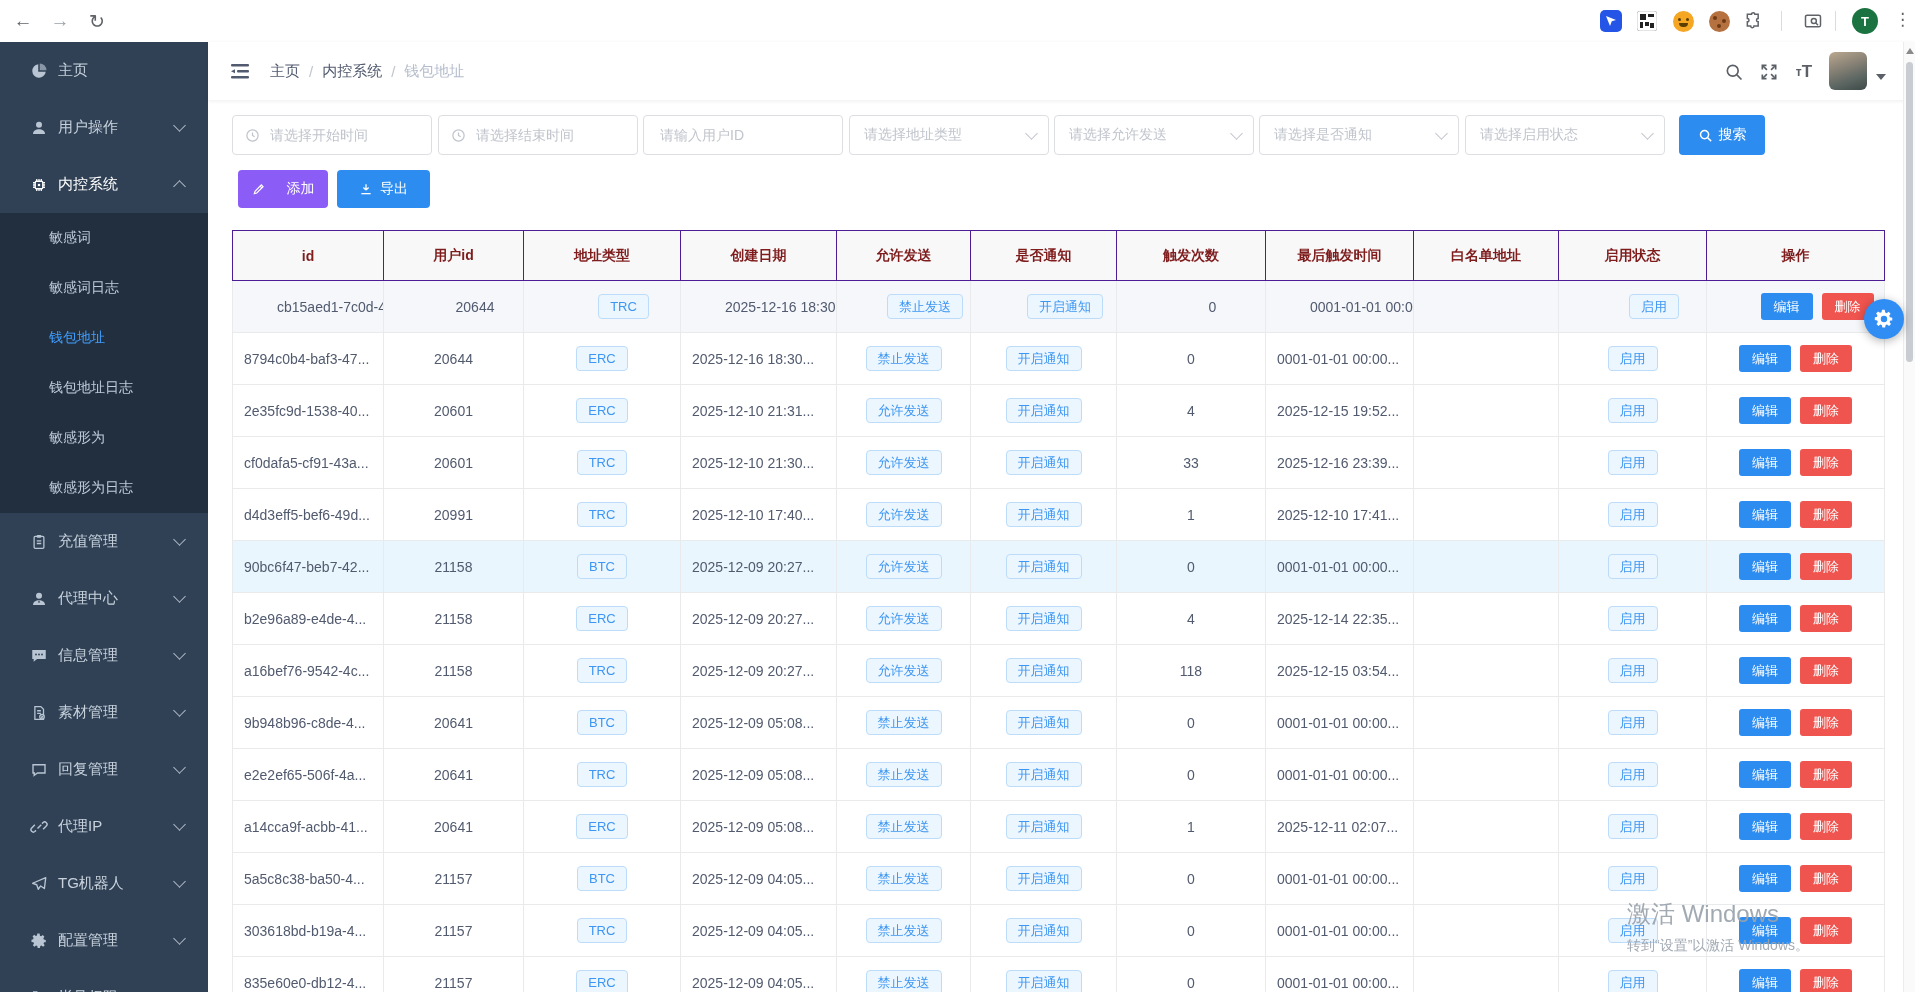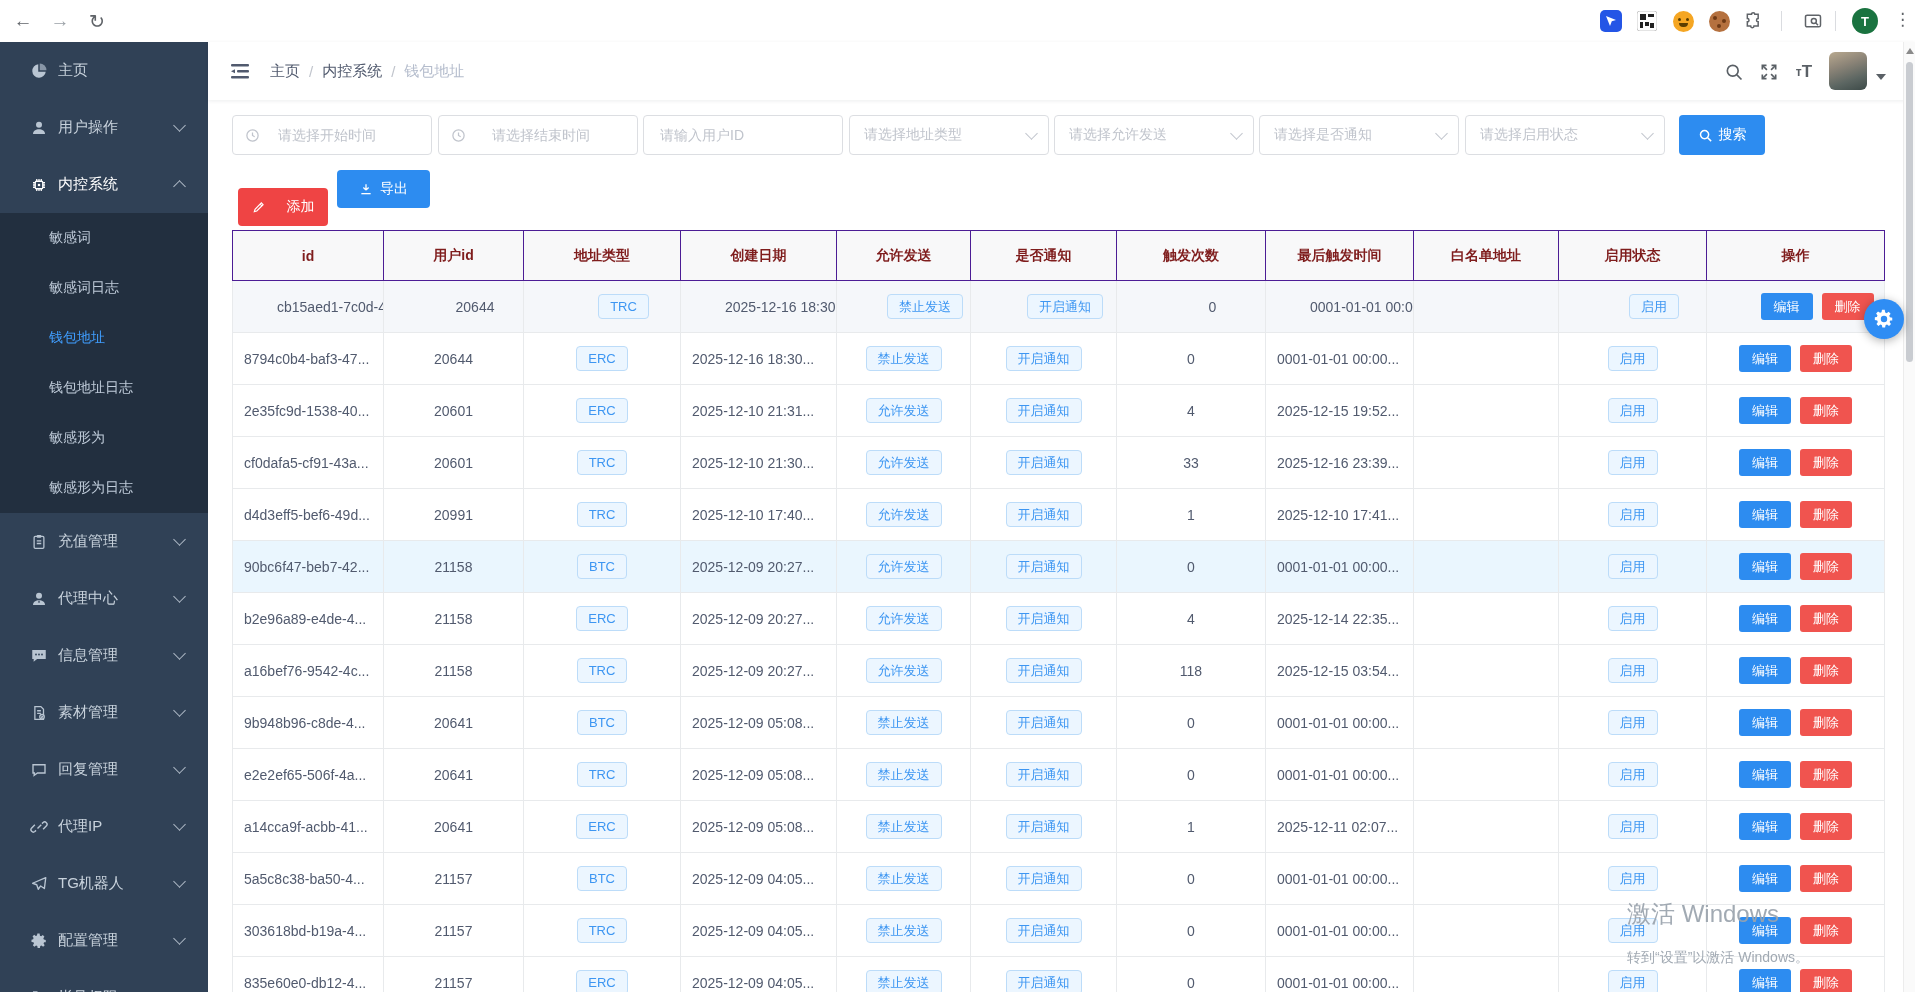--- a/index.html
+++ b/index.html
@@ -41,30 +41,30 @@
   .crumb-link{color:#515a6e;cursor:pointer;}
   .crumb-cur{color:#b4bccc;}
   .hd-ic{position:absolute;top:19px;width:22px;height:22px;color:#5a6066;display:flex;align-items:center;justify-content:center;cursor:pointer;}
   .avatar{position:absolute;left:1621px;top:10px;width:38px;height:38px;border-radius:6px;cursor:pointer;
           background:linear-gradient(160deg,#b9a98f 0%,#8d8578 35%,#5c6662 70%,#3d4a48 100%);}
   .caret{position:absolute;left:1668px;top:32px;width:0;height:0;border-left:5px solid transparent;border-right:5px solid transparent;
          border-top:6px solid #5a6066;cursor:pointer;}
   
   .f-box{position:absolute;top:115px;height:38px;width:198px;border:1px solid #dcdee2;border-radius:4px;background:#fff;
          display:flex;align-items:center;font-size:14px;color:#c0c4cc;}
-  .f-box input{border:none;outline:none;background:transparent;font:inherit;color:#515a6e;width:140px;margin-left:8px;}
+  .f-box input{border:none;outline:none;background:transparent;font:inherit;color:#515a6e;width:140px;}
   .f-box input::placeholder{color:#c0c4cc;}
   .f-clock{margin:0 8px 0 12px;display:flex;color:#c0c4cc;}
   .f-text{margin-left:14px;}
   .f-chev{position:absolute;right:12px;width:8px;height:8px;border-right:1.4px solid #c0c4cc;border-bottom:1.4px solid #c0c4cc;
           transform:rotate(45deg);top:13px;}
   .btn{border:none;border-radius:4px;color:#fff;font-size:14px;display:flex;align-items:center;justify-content:center;
        cursor:pointer;font-family:inherit;}
   #search-btn{position:absolute;left:1679px;top:115px;width:86px;height:40px;background:#2d8cf0;gap:6px;}
-  #add-btn{position:absolute;left:238px;top:170px;width:90px;height:38px;background:#ef4444;gap:21px;margin-top:18px;}
+  #add-btn{position:absolute;left:238px;top:170px;width:90px;height:38px;background:#8b5cf6;gap:21px;}
   #export-btn{position:absolute;left:337px;top:170px;width:93px;height:38px;background:#2d8cf0;gap:7px;}
   
   .tblwrap{position:absolute;left:232px;top:230px;width:1652px;}
   table{border-collapse:collapse;table-layout:fixed;width:1652px;font-size:14px;}
   th{height:47px;background:#f8f8f9;color:#7f1d1d;font-weight:bold;border:1px solid #4c1d95;}
   td{height:49px;border:1px solid #e8eaec;color:#515a6e;text-align:center;overflow:hidden;white-space:nowrap;}
   td.l{text-align:left;padding-left:11px;}
   tr.r0 td{background:#f5f7fa;padding-left:44px;}
   tr.hl td{background:#eaf6fe;}
   .tag{display:inline-block;background:#ecf6ff;border:1px solid #bcdcf9;color:#3d96f2;border-radius:4px;
@@ -74,21 +74,21 @@
   .opbtn.del{background:#f0544f;}
   
   .gearfab{position:absolute;left:1864px;top:299px;width:40px;height:40px;border-radius:50%;background:#2f8df4;
            box-shadow:0 2px 10px rgba(0,0,0,.3);display:flex;align-items:center;justify-content:center;color:#fff;cursor:pointer;z-index:30;}
   .scrollbar{position:absolute;left:1903px;top:42px;width:12px;height:950px;background:#fafafa;border-left:1px solid #ececec;z-index:25;}
   .sb-up{position:absolute;left:2px;top:6px;width:0;height:0;border-left:4px solid transparent;border-right:4px solid transparent;
          border-bottom:6px solid #8a8a8a;}
   .sb-thumb{position:absolute;left:2px;top:20px;width:7px;height:300px;border-radius:4px;background:#c9ccd1;}
   .watermark{position:absolute;left:1627px;top:898px;z-index:20;color:#9aa3ad;opacity:.92;pointer-events:none;}
   .wm1{font-size:24px;}
-  .wm2{font-size:14px;margin-top:19px;}
+  .wm2{font-size:14px;margin-top:7px;}
 </style>
 </head>
 <body>
 
 <div id="screen">
 
   <div class="chrome">
     <div class="nav-ic" style="left:10px;">←</div>
     <div class="nav-ic" style="left:47px;color:#9aa0a6;">→</div>
     <div class="nav-ic" style="left:84px;">↻</div>
@@ -327,21 +327,21 @@
 
   <div class="f-box" style="left:232px;">
     <span class="f-clock">
       <svg width="15" height="15" viewBox="0 0 24 24" fill="none" stroke="currentColor" stroke-width="2">
           <circle cx="12" cy="12" r="9"></circle>
           <path d="M12 7v5l3.5 2"></path>
         </svg>
       </span>
     <input readonly="" placeholder="请选择开始时间" style="">
   </div>
-  <div class="f-box" style="left:438px;gap:8px;">
+  <div class="f-box" style="left:438px;">
     <span class="f-clock">
       <svg width="15" height="15" viewBox="0 0 24 24" fill="none" stroke="currentColor" stroke-width="2">
           <circle cx="12" cy="12" r="9"></circle>
           <path d="M12 7v5l3.5 2"></path>
         </svg>
       </span>
     <input readonly="" placeholder="请选择结束时间" style="">
   </div>
   <div class="f-box" style="left:643px;">
     <input style="margin-left: 14px; width: 170px;" placeholder="请输入用户ID">

